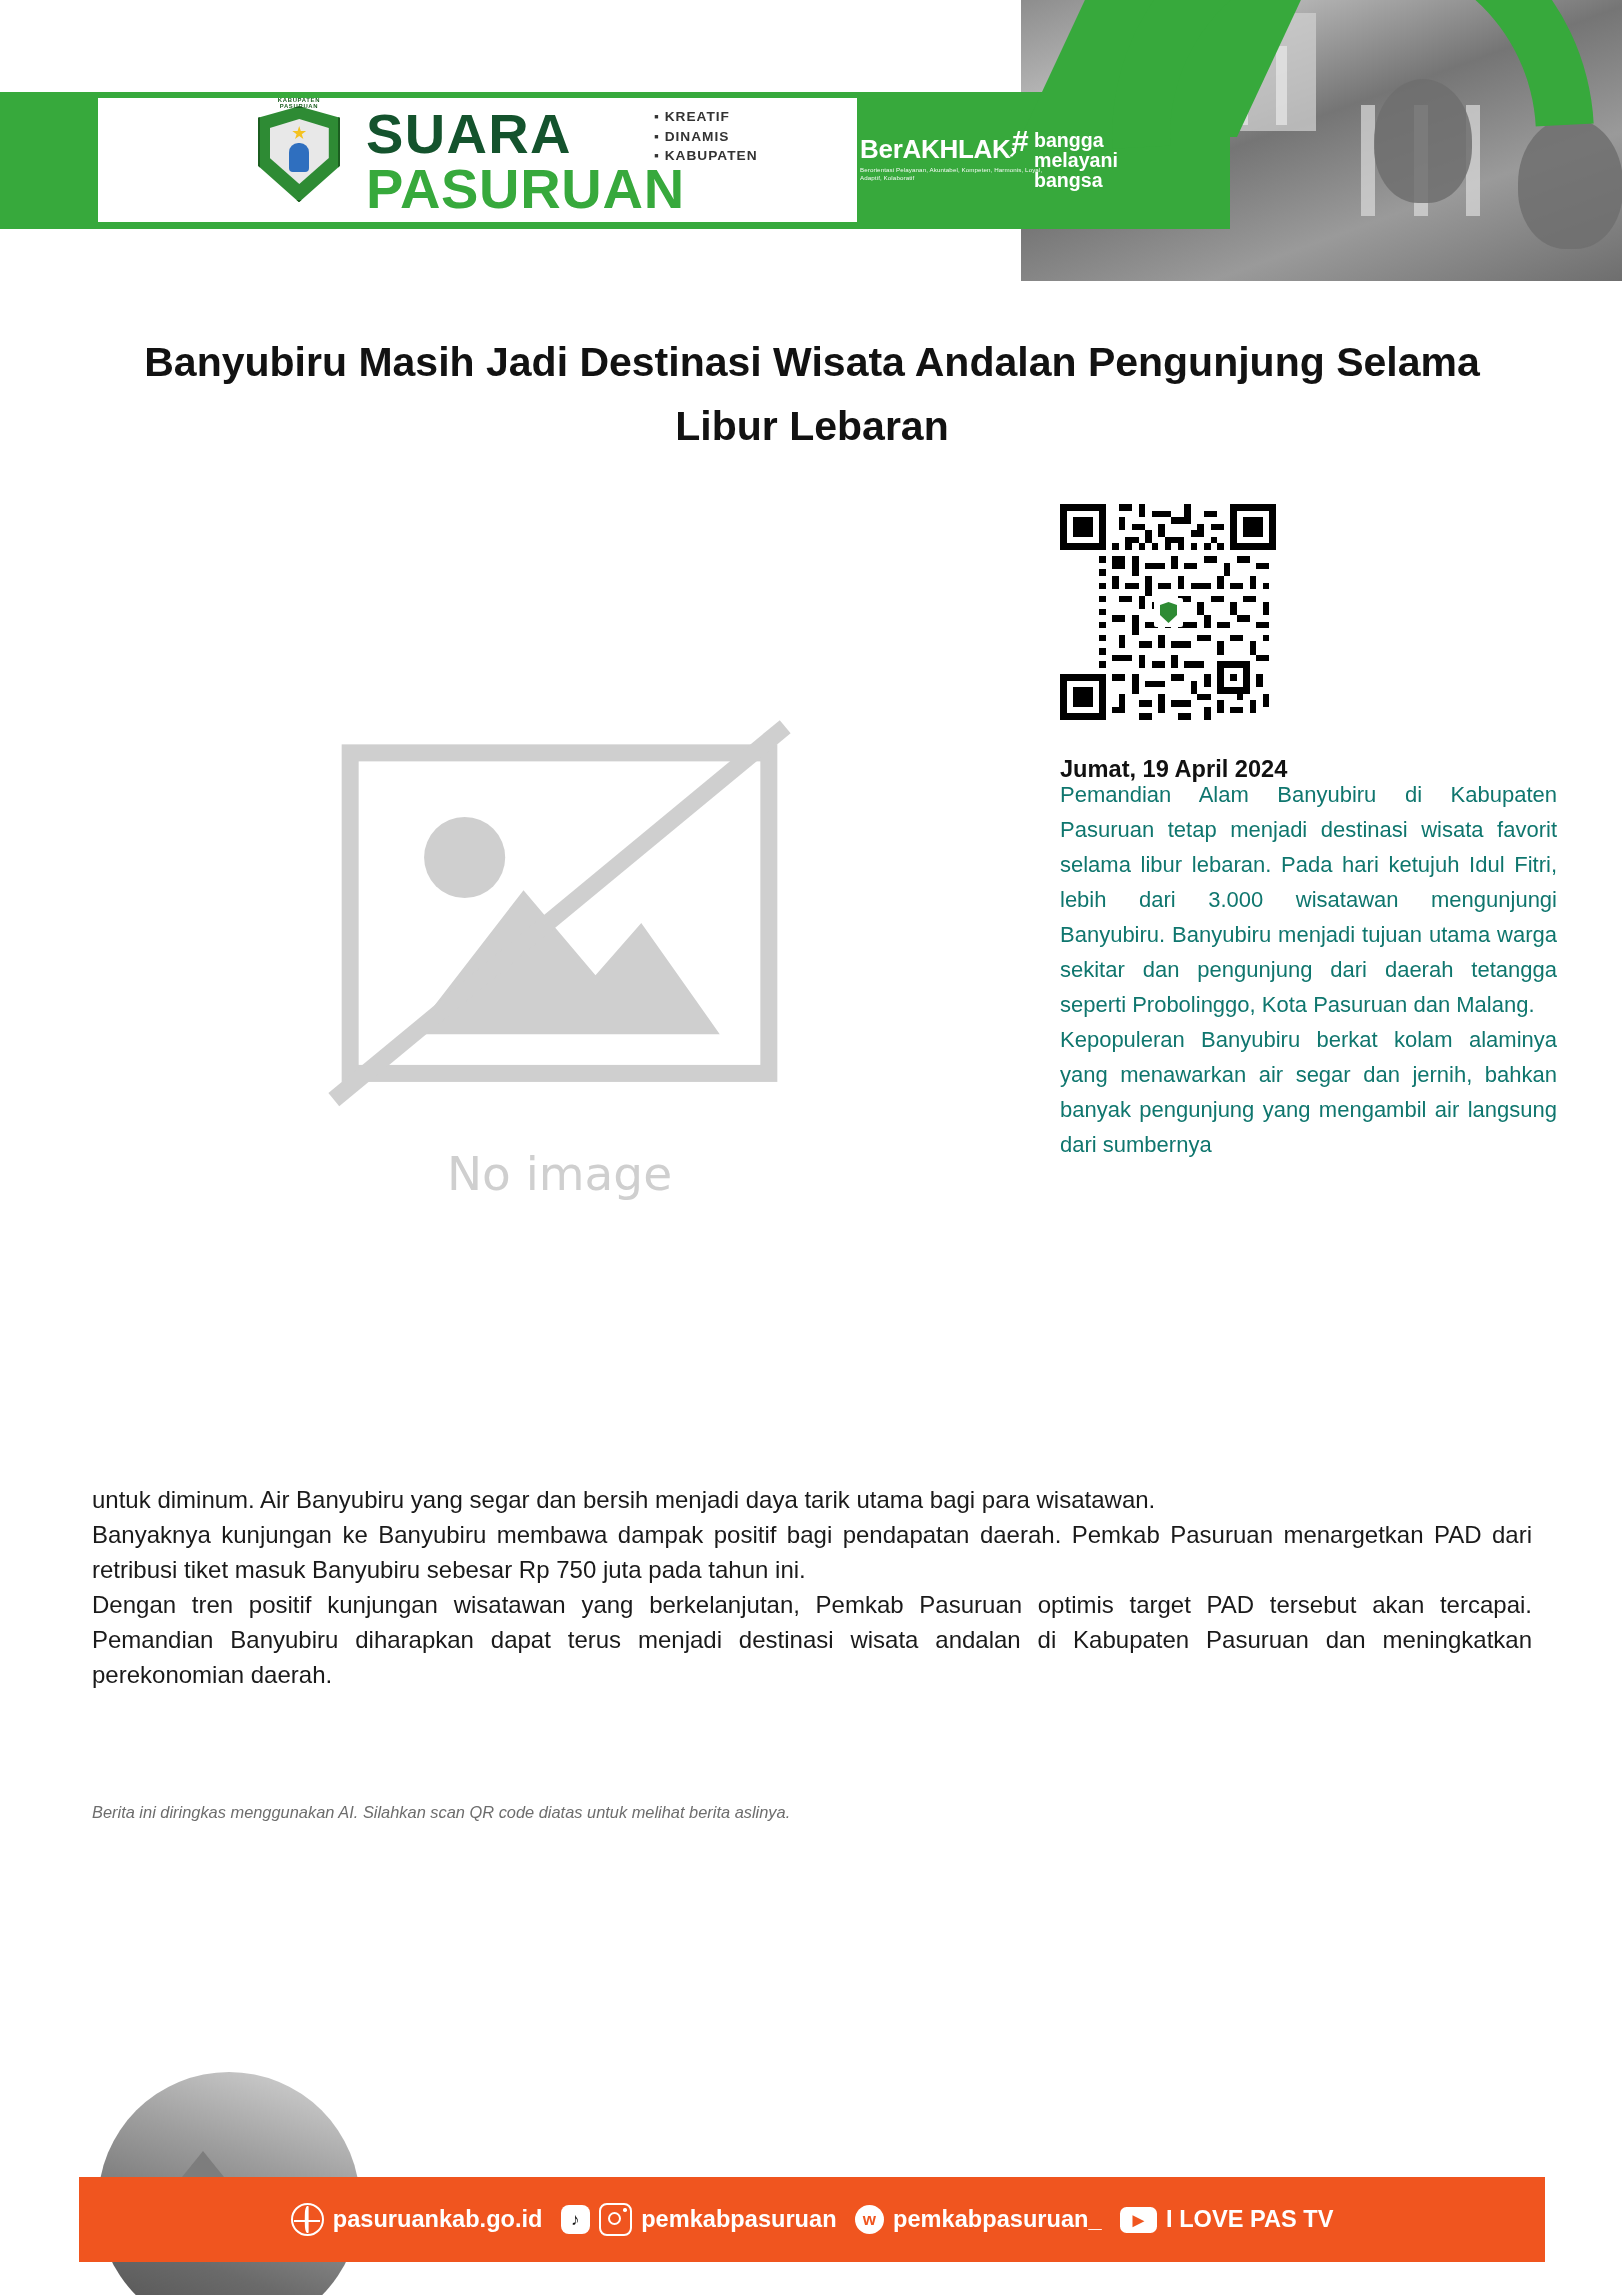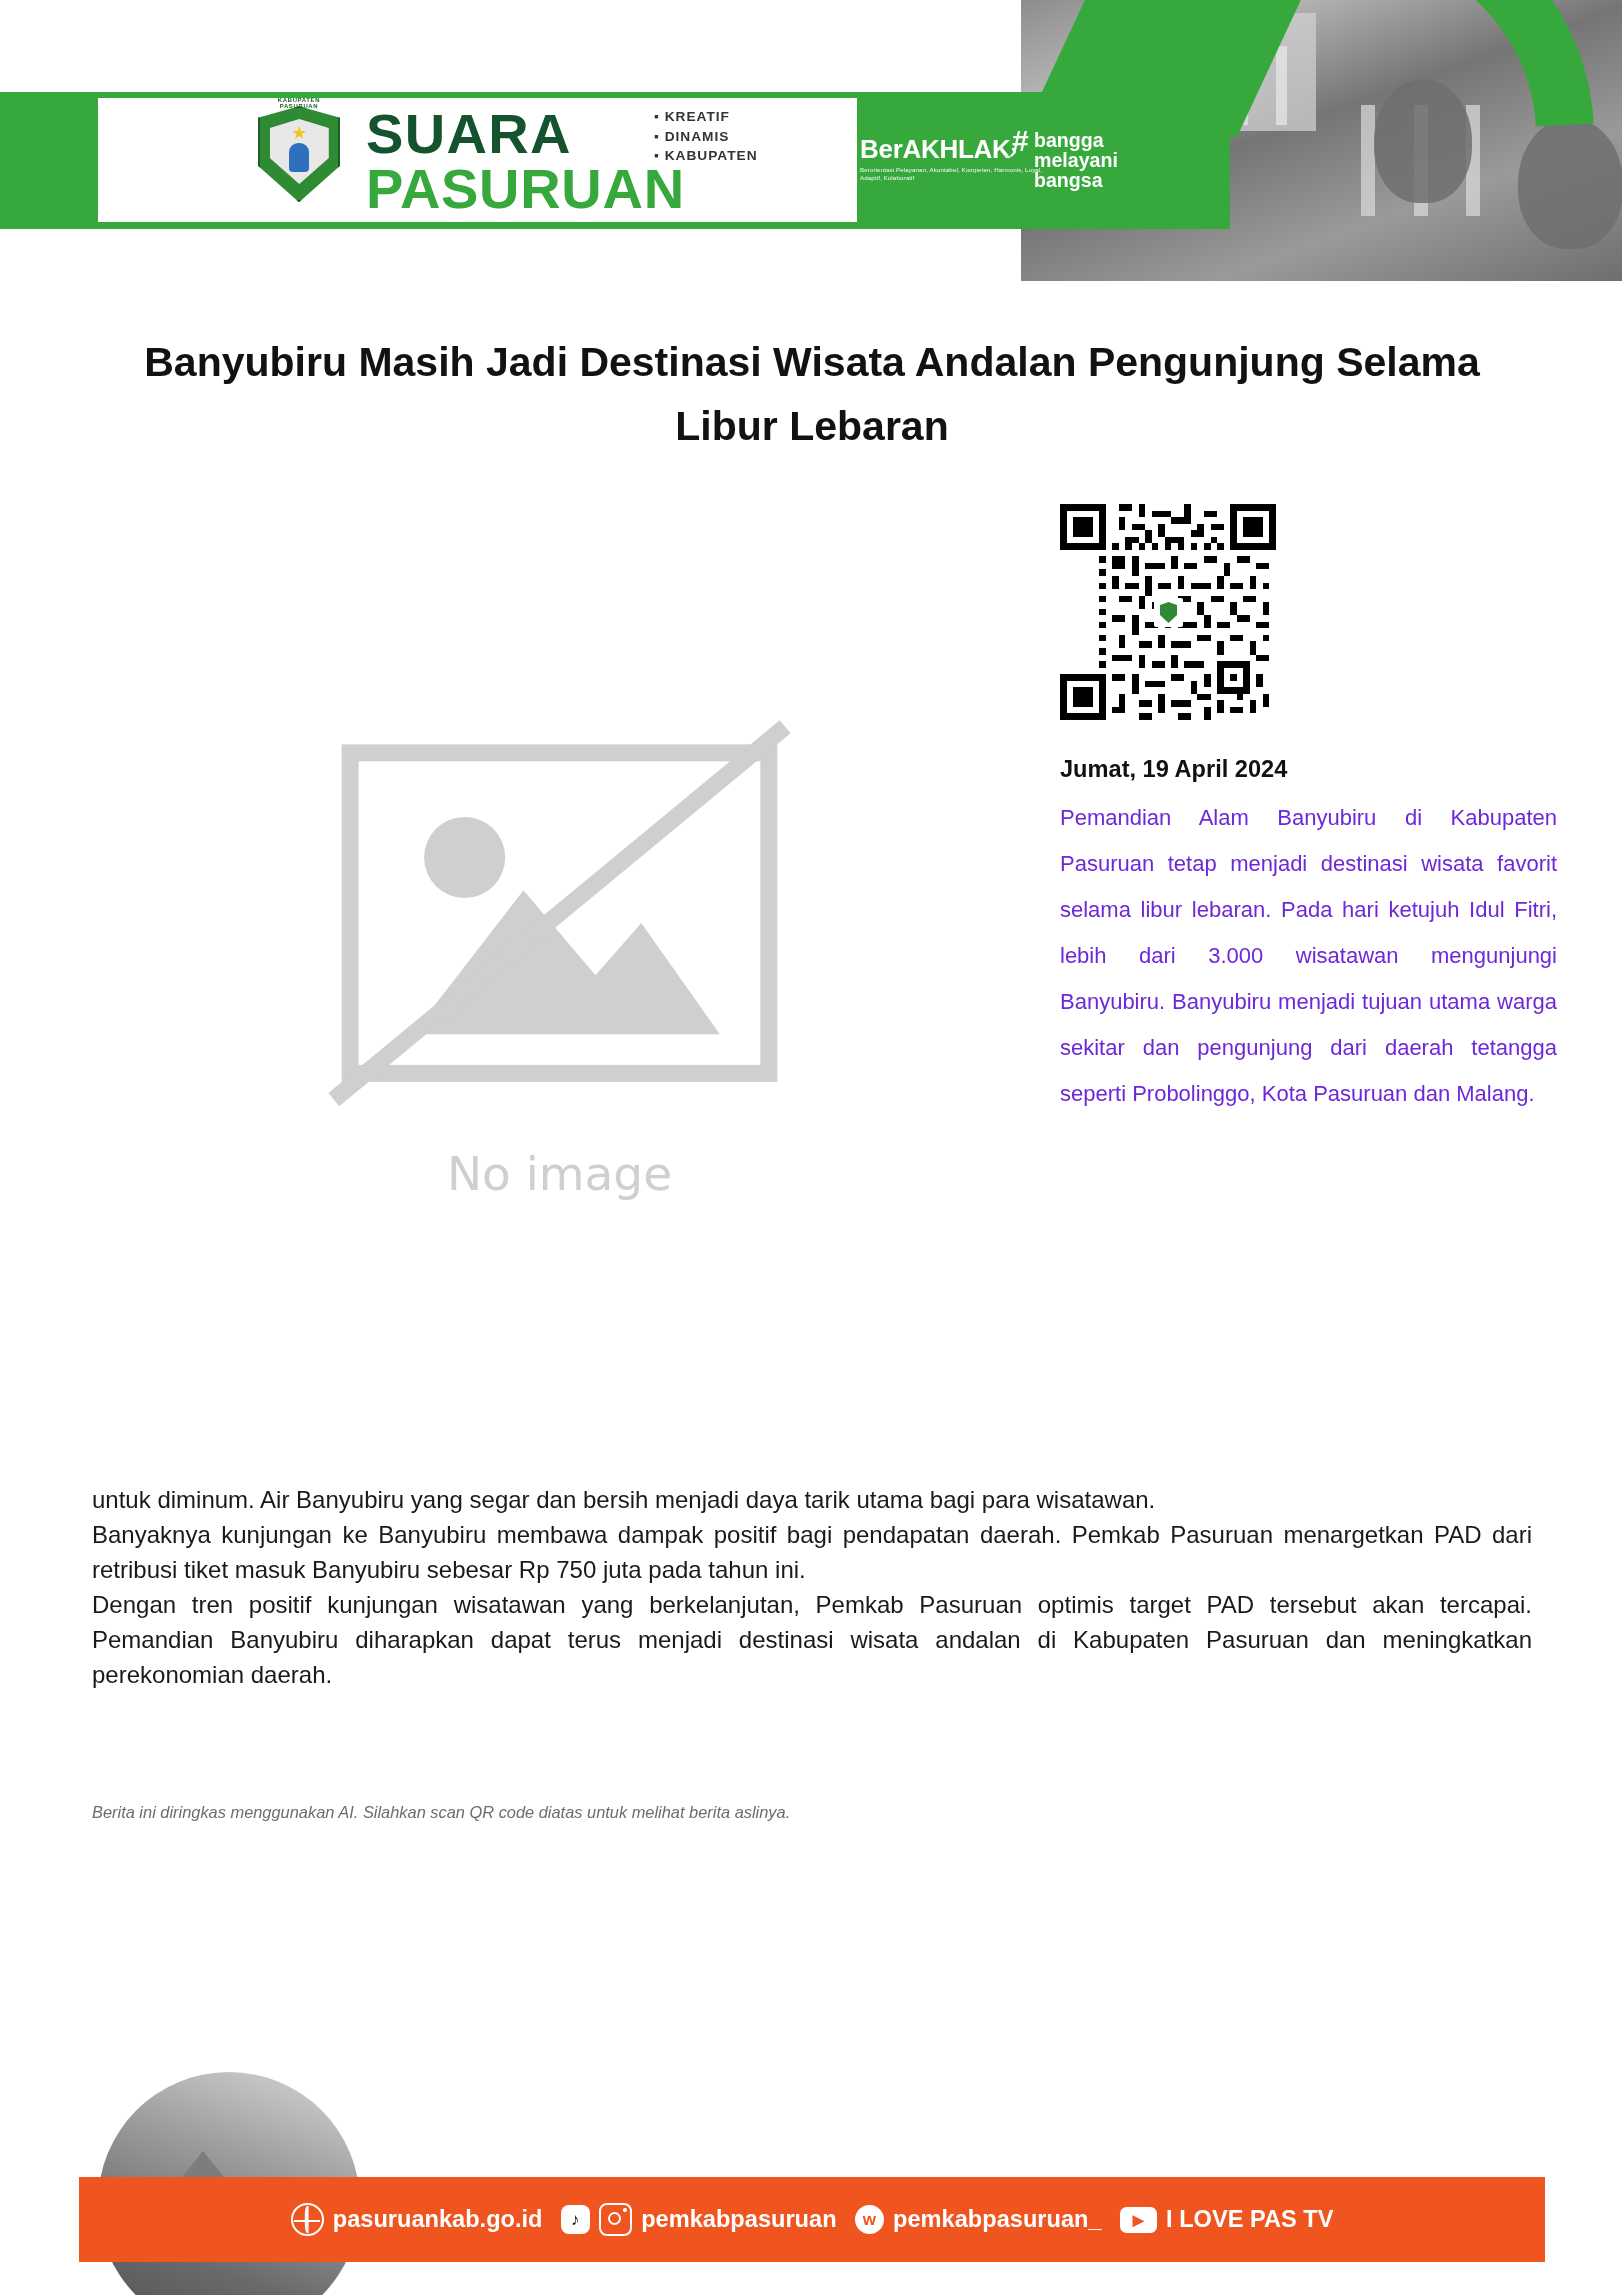--- a/index.html
+++ b/index.html
@@ -295,26 +295,26 @@
     left: 1060px;
     top: 756px;
     width: 497px;
     font-size: 23.6px;
     font-weight: bold;
     color: #111;
   }
   .col-text {
     position: absolute;
     left: 1060px;
-    top: 795px;
+    top: 777px;
     width: 497px;
     font-size: 22px;
-    line-height: 46px;
+    line-height: 35px;
     text-align: justify;
-    color: #6d28d9;
+    color: #0f766e;
   }
   .col-text p { margin: 0; }
   .full-text {
     position: absolute;
     left: 92px;
     top: 1482px;
     width: 1440px;
     font-size: 24px;
     line-height: 35px;
     text-align: justify;
@@ -667,20 +667,21 @@
     <path d="M150 520 L320 300 L430 430 L500 350 L620 520 Z" fill="#cfcfcf"></path>
     <line x1="30" y1="620" x2="720" y2="50" stroke="#cfcfcf" stroke-width="26"></line>
   </svg>
   <div class="noimg">No image</div>
 </div>
 
 <div class="date">Jumat, 19 April 2024</div>
 
 <div class="col-text">
   <p>Pemandian Alam Banyubiru di Kabupaten Pasuruan tetap menjadi destinasi wisata favorit selama libur lebaran. Pada hari ketujuh Idul Fitri, lebih dari 3.000 wisatawan mengunjungi Banyubiru. Banyubiru menjadi tujuan utama warga sekitar dan pengunjung dari daerah tetangga seperti Probolinggo, Kota Pasuruan dan Malang.</p>
+  <p>Kepopuleran Banyubiru berkat kolam alaminya yang menawarkan air segar dan jernih, bahkan banyak pengunjung yang mengambil air langsung dari sumbernya</p>
 </div>
 
 <div class="full-text">
   <p>untuk diminum. Air Banyubiru yang segar dan bersih menjadi daya tarik utama bagi para wisatawan.</p>
   <p>Banyaknya kunjungan ke Banyubiru membawa dampak positif bagi pendapatan daerah. Pemkab Pasuruan menargetkan PAD dari retribusi tiket masuk Banyubiru sebesar Rp 750 juta pada tahun ini.</p>
   <p>Dengan tren positif kunjungan wisatawan yang berkelanjutan, Pemkab Pasuruan optimis target PAD tersebut akan tercapai. Pemandian Banyubiru diharapkan dapat terus menjadi destinasi wisata andalan di Kabupaten Pasuruan dan meningkatkan perekonomian daerah.</p>
 </div>
 
 <div class="disclaimer">Berita ini diringkas menggunakan AI. Silahkan scan QR code diatas untuk melihat berita aslinya.</div>
 

